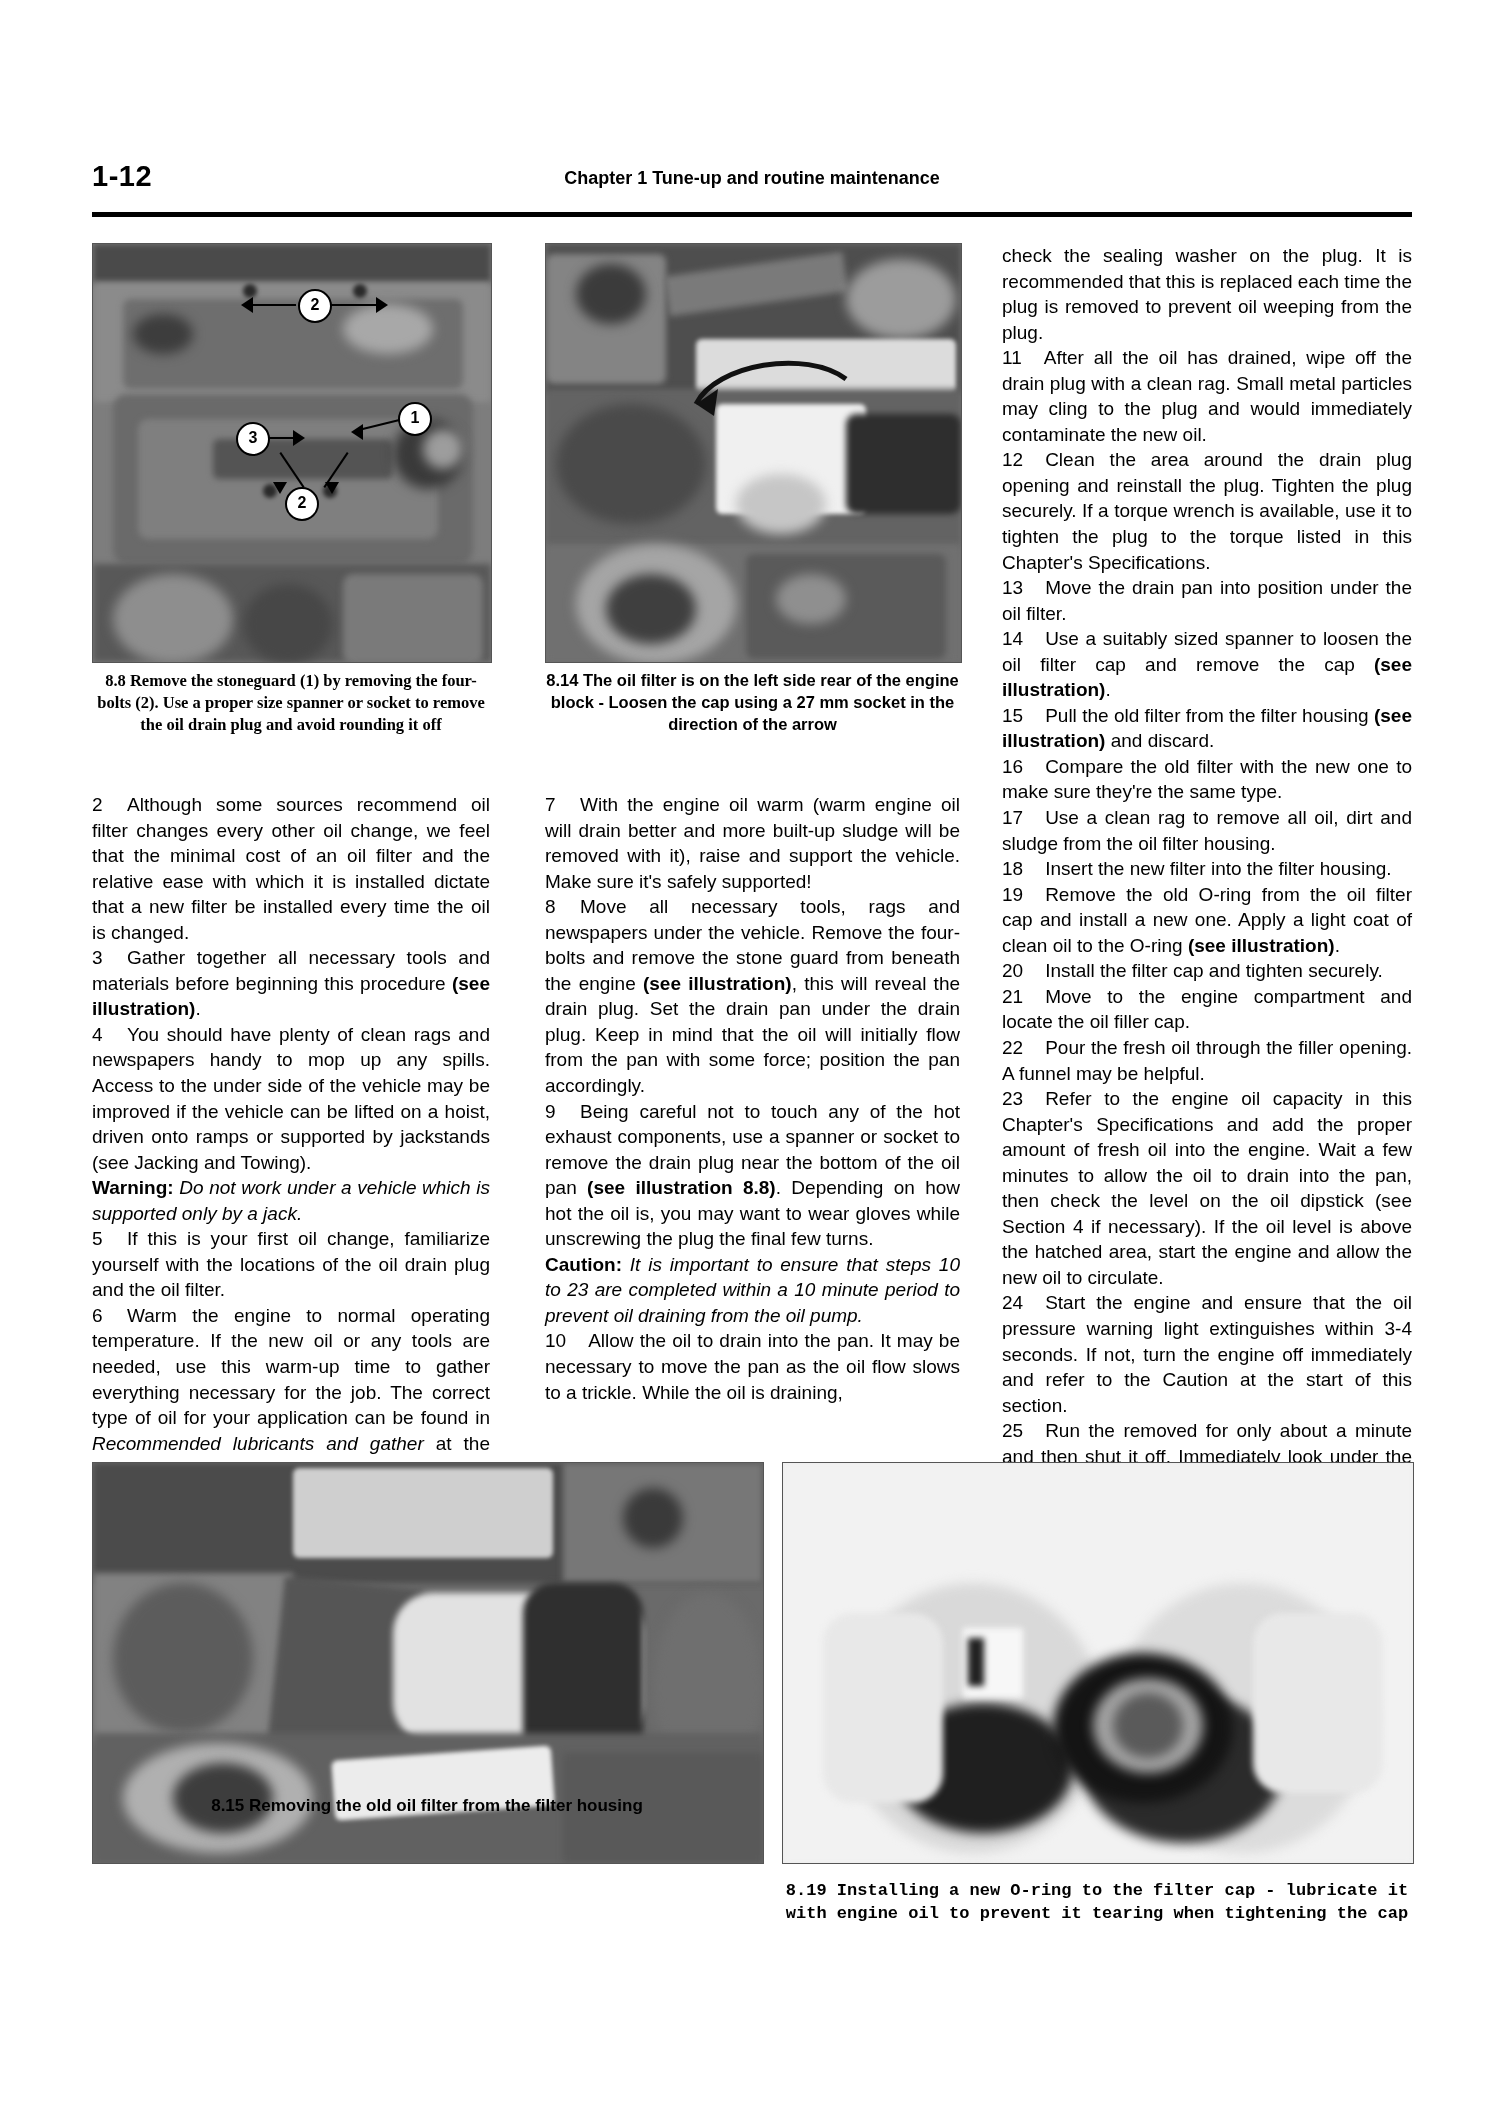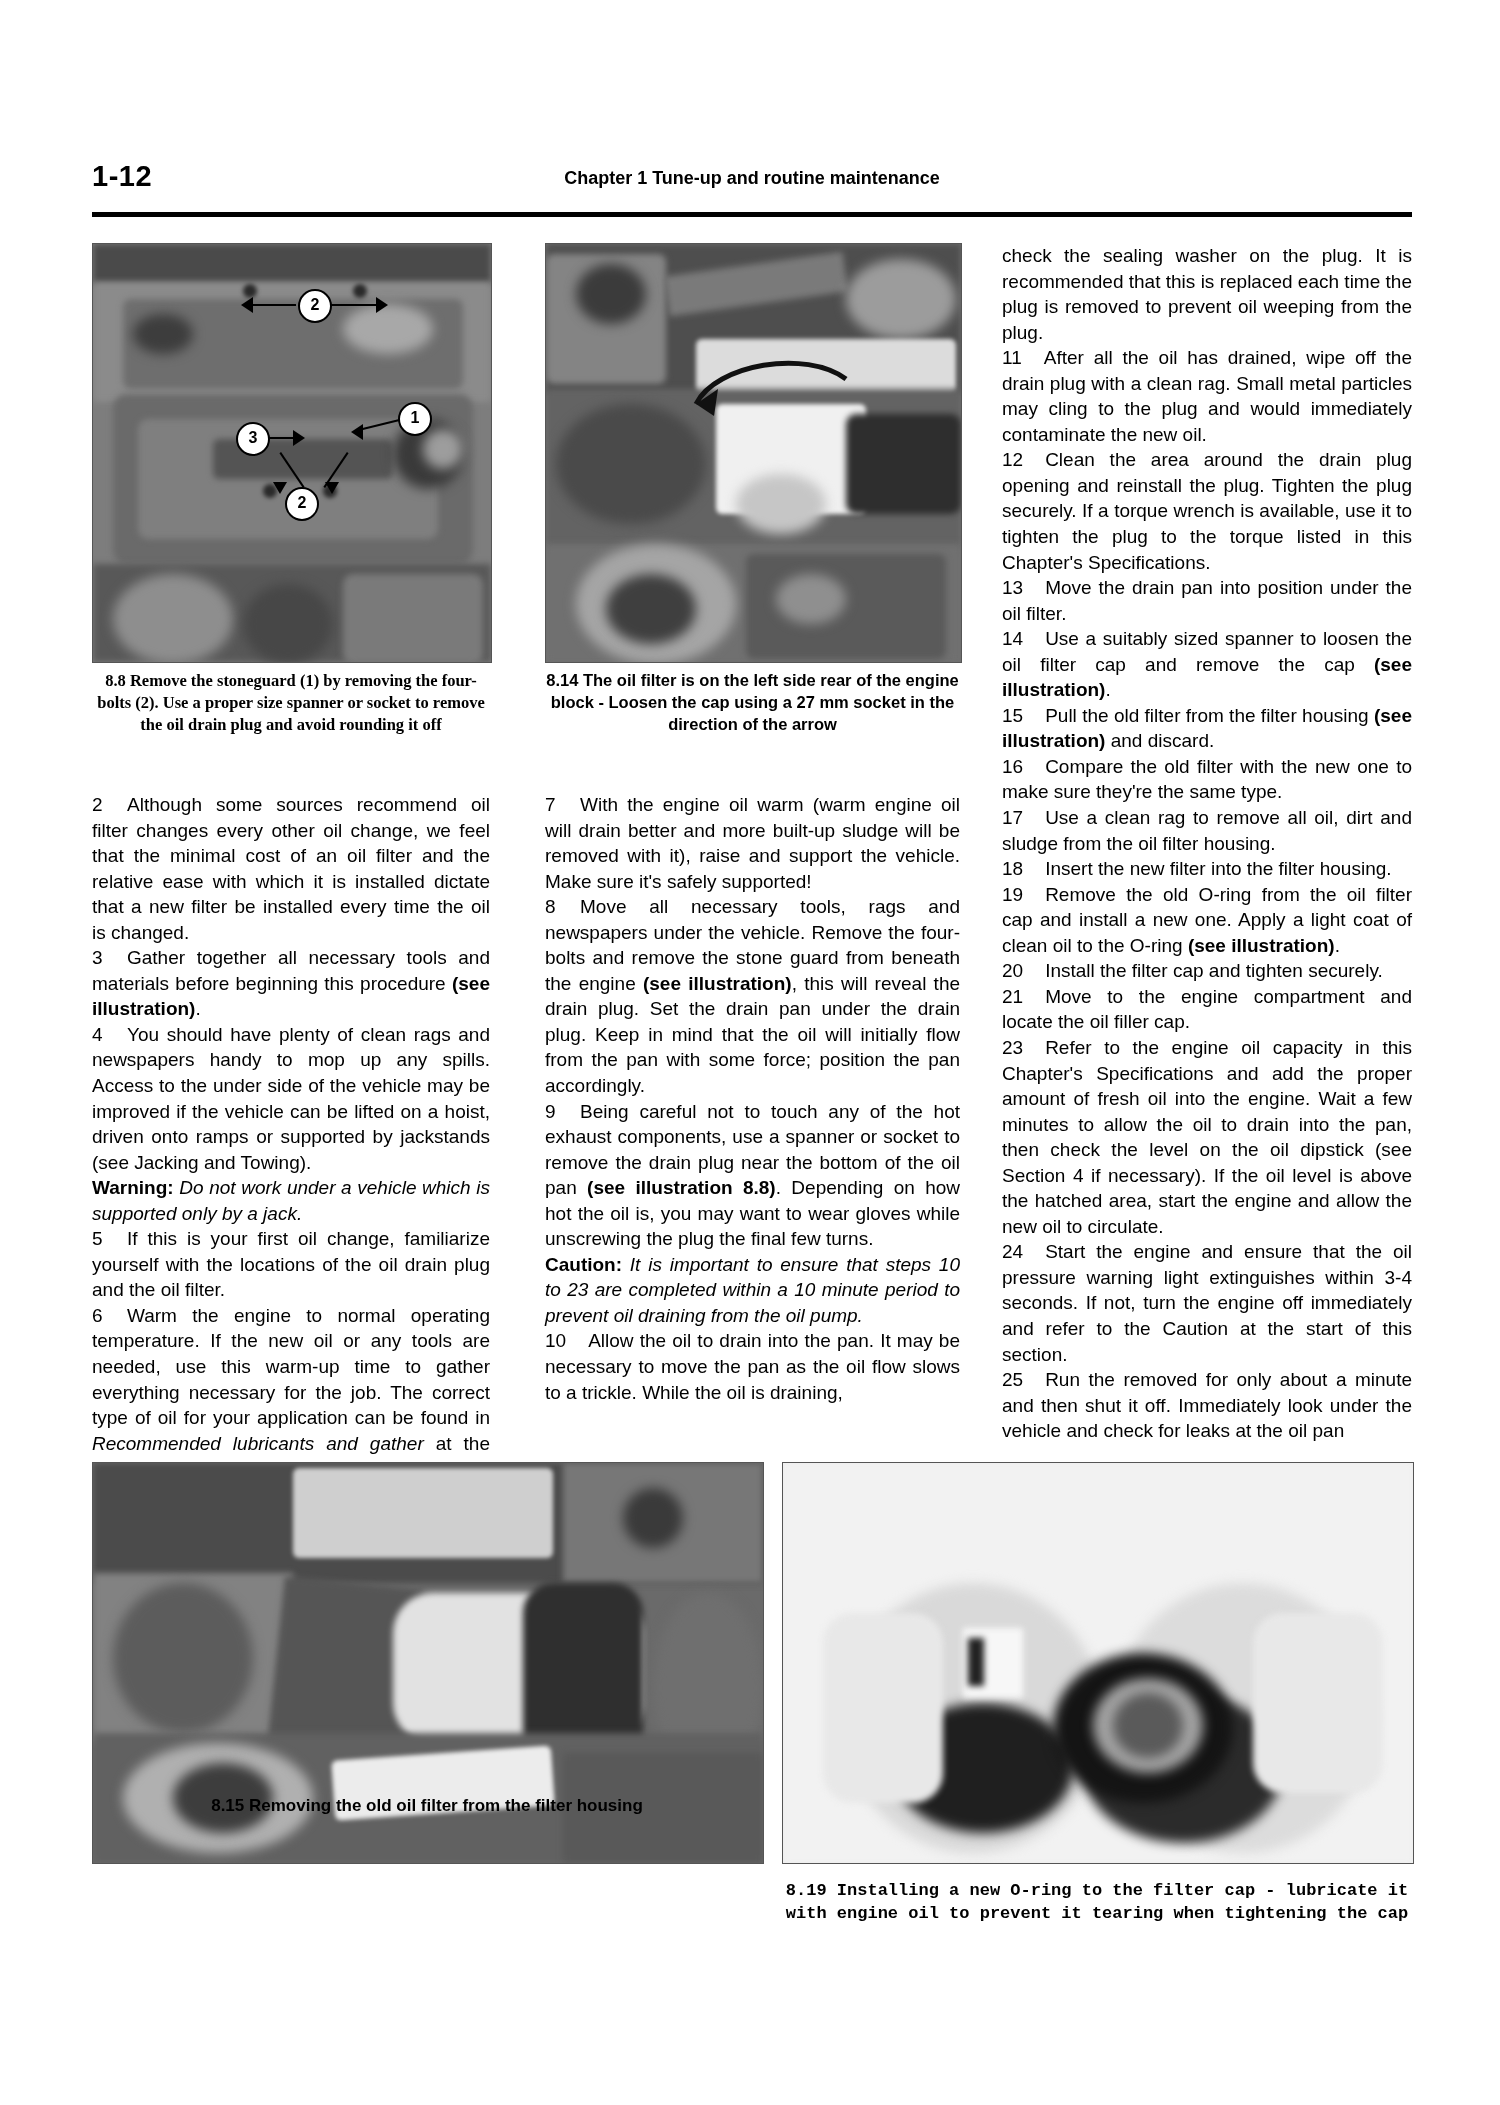--- a/index.html
+++ b/index.html
@@ -241,20 +241,21 @@
       <p><span class="num">12</span><span class="gap"></span><span>Clean the area around the drain plug opening and reinstall the plug. Tighten the plug securely. If a torque wrench is available, use it to tighten the plug to the torque listed in this Chapter's Specifications.</span></p>
       <p><span class="num">13</span><span class="gap"></span><span>Move the drain pan into position under the oil filter.</span></p>
       <p><span class="num">14</span><span class="gap"></span><span>Use a suitably sized spanner to loosen the oil filter cap and remove the cap </span><b>(see illustration)</b><span>.</span></p>
       <p><span class="num">15</span><span class="gap"></span><span>Pull the old filter from the filter housing </span><b>(see illustration)</b><span> and discard.</span></p>
       <p><span class="num">16</span><span class="gap"></span><span>Compare the old filter with the new one to make sure they're the same type.</span></p>
       <p><span class="num">17</span><span class="gap"></span><span>Use a clean rag to remove all oil, dirt and sludge from the oil filter housing.</span></p>
       <p><span class="num">18</span><span class="gap"></span><span>Insert the new filter into the filter housing.</span></p>
       <p><span class="num">19</span><span class="gap"></span><span>Remove the old O-ring from the oil filter cap and install a new one. Apply a light coat of clean oil to the O-ring </span><b>(see illustration)</b><span>.</span></p>
       <p><span class="num">20</span><span class="gap"></span><span>Install the filter cap and tighten securely.</span></p>
       <p><span class="num">21</span><span class="gap"></span><span>Move to the engine compartment and locate the oil filler cap.</span></p>
+      <p><span class="num">22</span><span class="gap"></span><span>Pour the fresh oil through the filler opening. A funnel may be helpful.</span></p>
       <p><span class="num">23</span><span class="gap"></span><span>Refer to the engine oil capacity in this Chapter's Specifications and add the proper amount of fresh oil into the engine. Wait a few minutes to allow the oil to drain into the pan, then check the level on the oil dipstick (see Section 4 if necessary). If the oil level is above the hatched area, start the engine and allow the new oil to circulate.</span></p>
       <p><span class="num">24</span><span class="gap"></span><span>Start the engine and ensure that the oil pressure warning light extinguishes within 3-4 seconds. If not, turn the engine off immediately and refer to the Caution at the start of this section.</span></p>
       <p><span class="num">25</span><span class="gap"></span><span>Run the removed for only about a minute and then shut it off. Immediately look under the vehicle and check for leaks at the oil pan</span></p>
     </div>
 
   <div class="fig" style="left:92px; top:1462px; width:670px; height:400px; background:#6a6a6a;">
     <div class="ph">
       <div class="bar" style="left:0;top:0;width:670px;height:120px;background:#4b4b4b;"></div>
       <div class="bar" style="left:200px;top:5px;width:260px;height:90px;background:#cfcfcf;border-radius:6px;filter:blur(2px);"></div>
       <div class="bar" style="left:470px;top:0px;width:200px;height:120px;background:#777;"></div>

